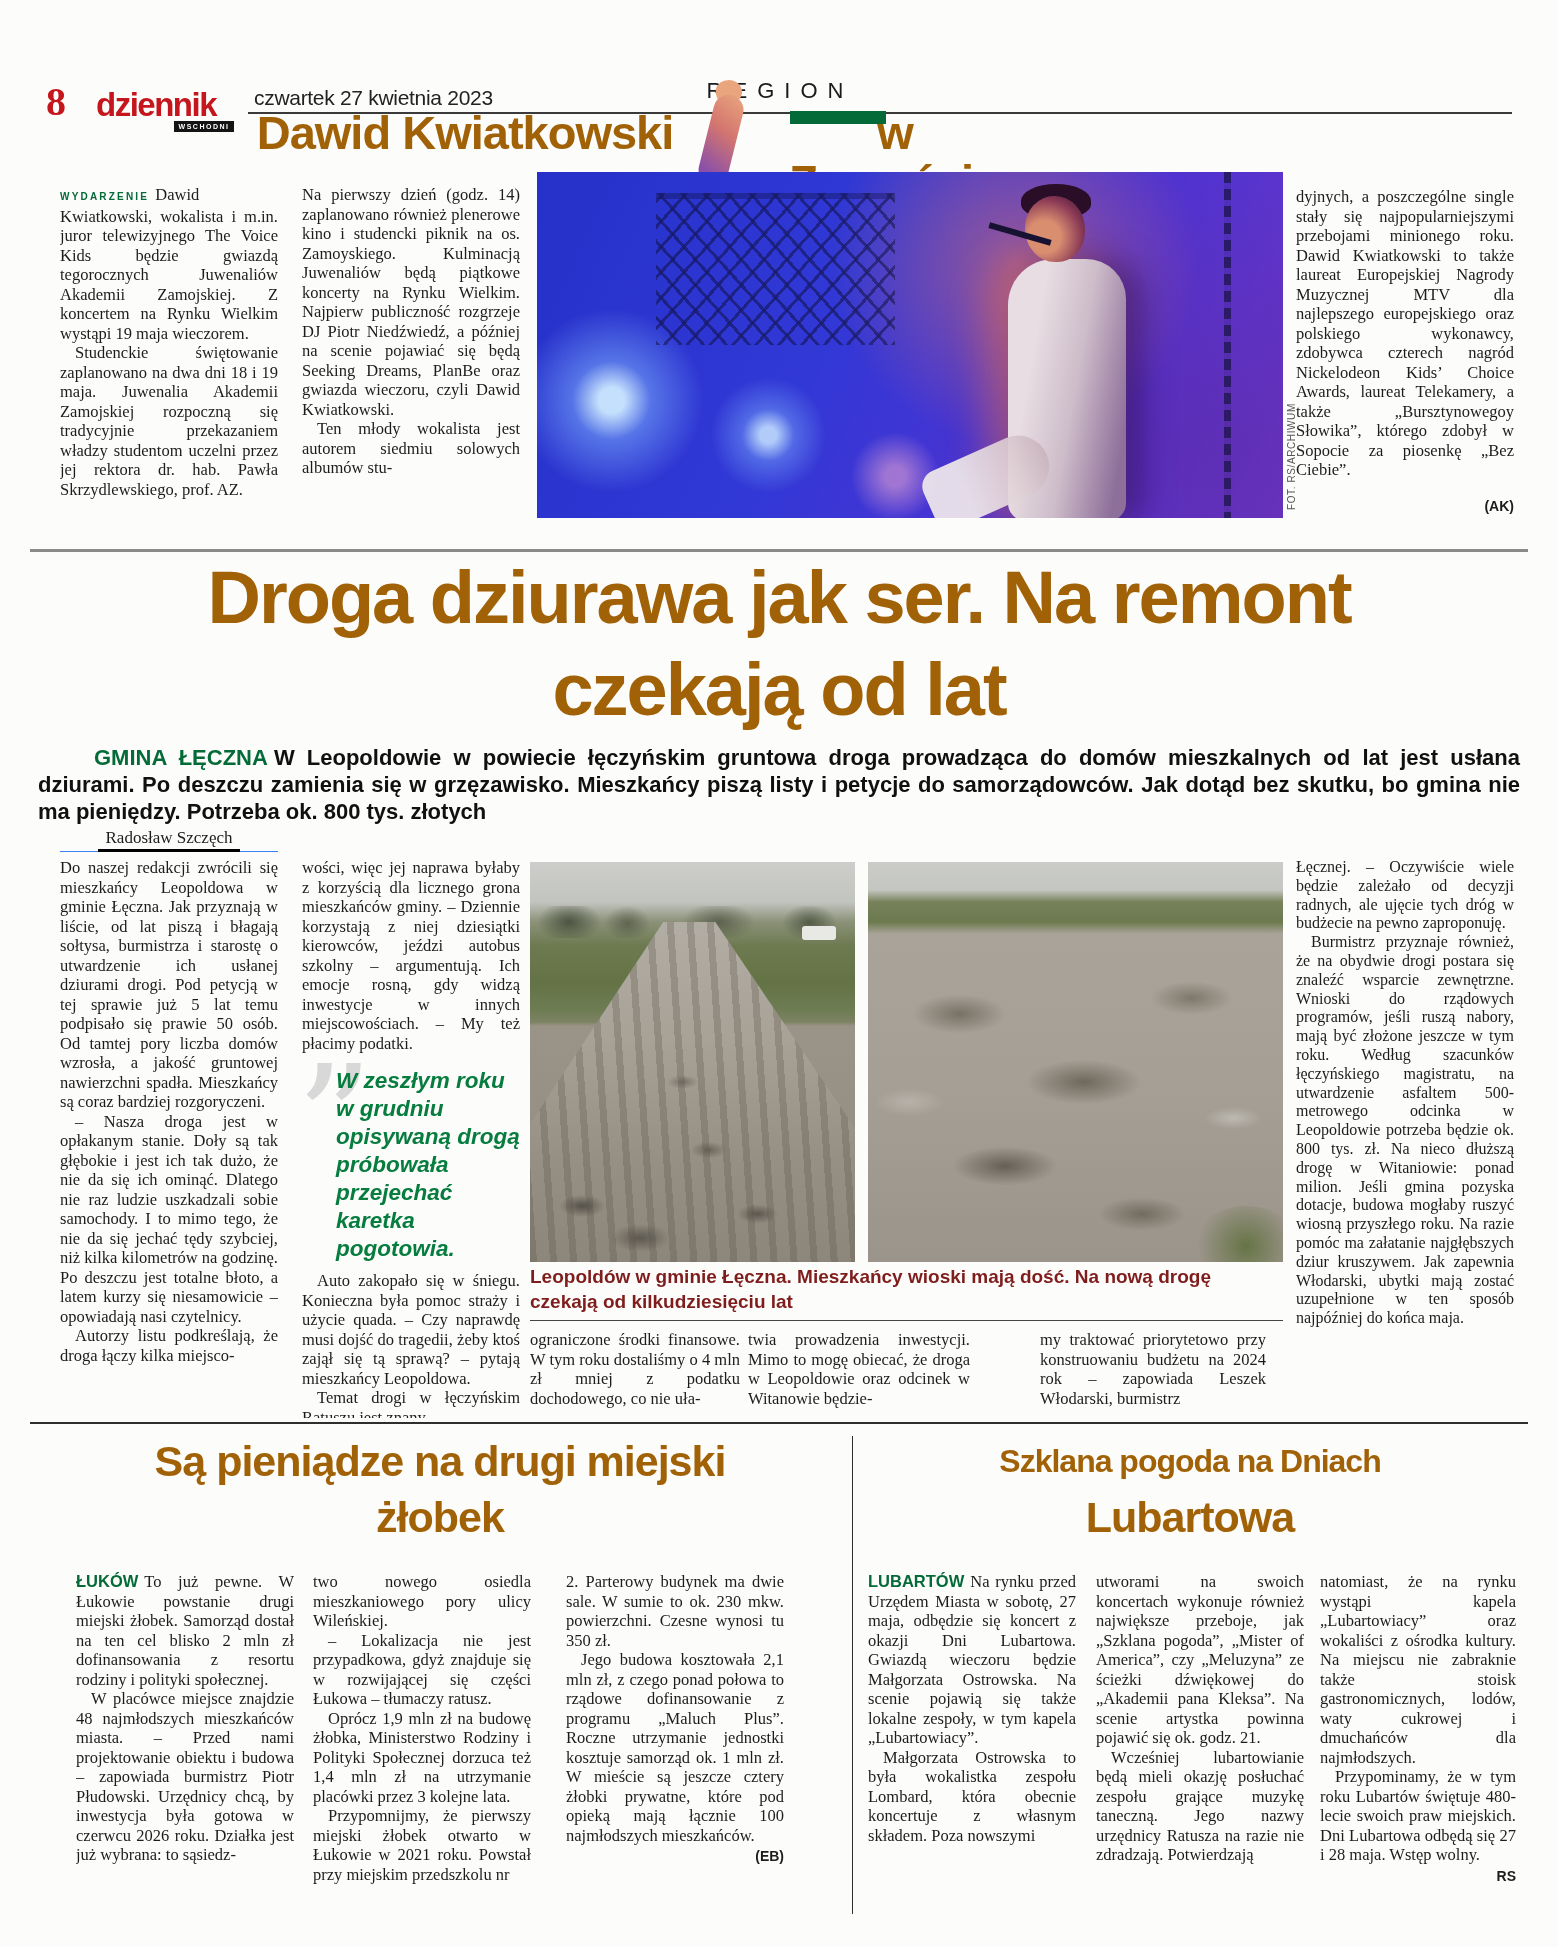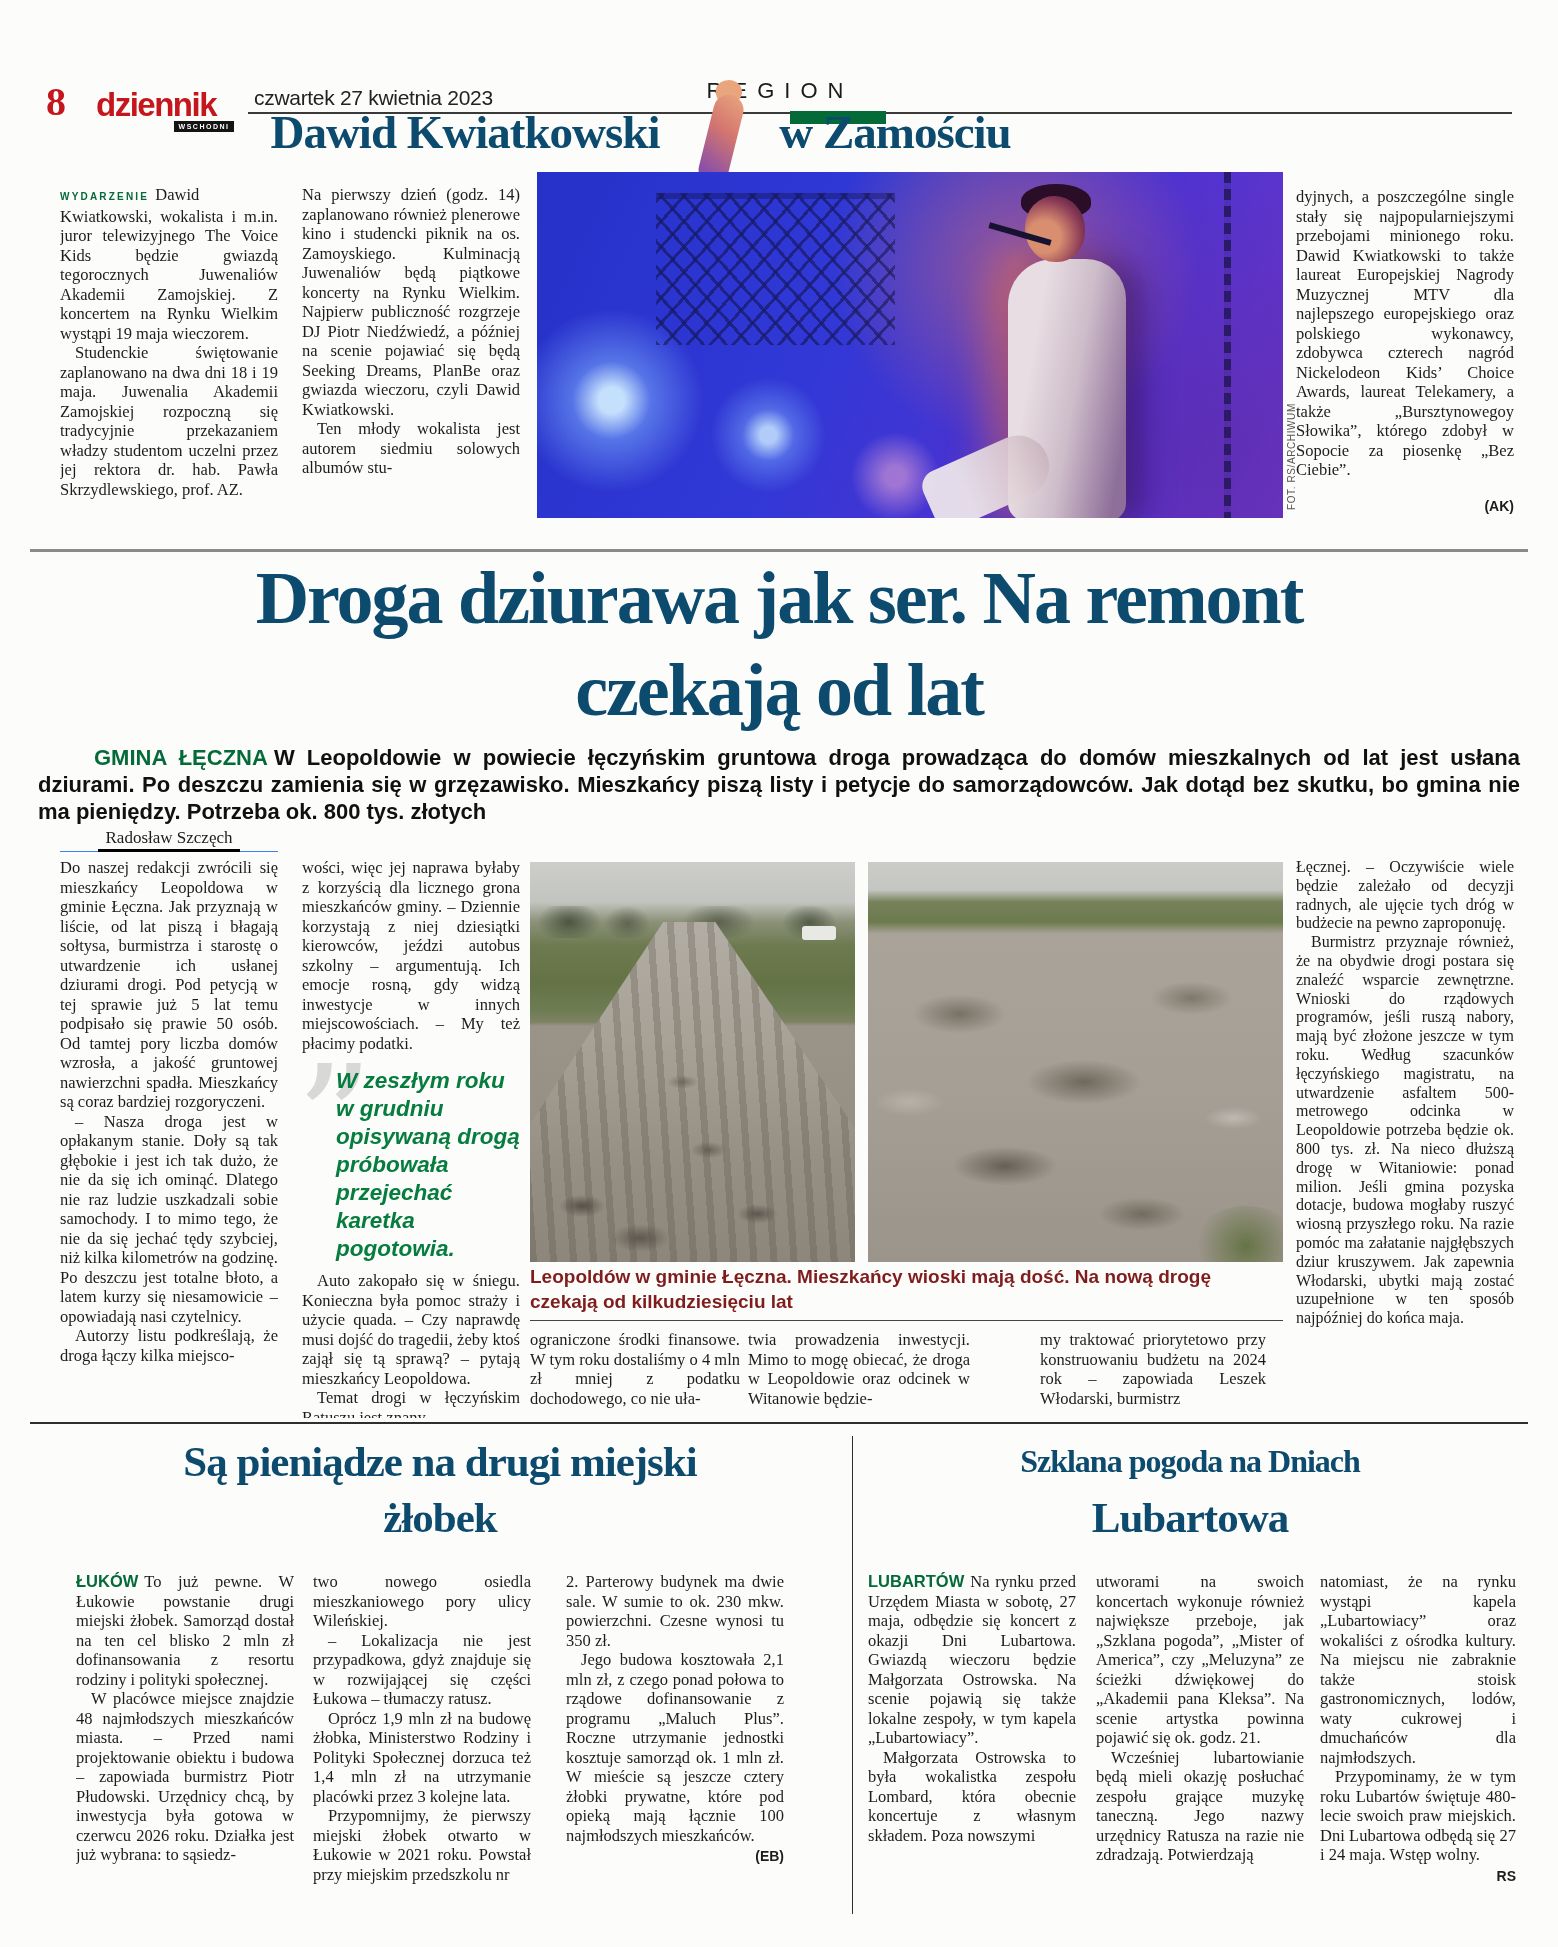--- a/index.html
+++ b/index.html
@@ -23,21 +23,21 @@
              font-size:22px; color:#1a1a1a; letter-spacing:10px; background:#fcfcfa; }
   .section-bar { left:790px; top:111px; width:96px; height:13px; background:#046a38; }
 
   
   .col { position:absolute; text-align:justify; font-size:16.5px; line-height:19.5px; overflow:hidden; }
   .col p { margin:0; text-indent:15px; }
   .col p.first { text-indent:0; }
   .kicker { font-family:"Liberation Sans",sans-serif; font-weight:bold; color:#046a38; margin-right:6px; }
   .kicker.wide { letter-spacing:2.2px; font-size:10px; }
   .sig { font-family:"Liberation Sans",sans-serif; font-weight:bold; font-size:14px; text-align:right; margin-top:2px; }
-  .hl { position:absolute; font-family:Liberation Serif, serif; font-weight:bold; color:#0c4a6e;
+  .hl { position:absolute; font-family:Liberation Sans, sans-serif; font-weight:bold; color:#a16207;
         text-align:center; letter-spacing:-1px; }
 
   
   .a1-title-left  { left:240px; top:108px; width:450px; font-size:47px; line-height:1.05; }
   .a1-title-right { left:775px; top:108px; width:240px; font-size:47px; line-height:1.05; }
   .arm { left:706px; top:94px; width:30px; height:92px; border-radius:15px;
          background:linear-gradient(205deg,#e9a57e 0%,#d4766f 40%,#8a4fa8 85%);
          transform:rotate(14deg); }
   .hand { left:716px; top:80px; width:26px; height:24px; border-radius:50% 60% 55% 50%;
           background:#e9a57e; transform:rotate(-12deg); }
@@ -261,17 +261,17 @@
   <div class="col" style="left:868px; top:1572px; width:208px; height:362px;">
     <p class="first"><span class="kicker">LUBARTÓW</span><span>Na rynku przed Urzędem Miasta w sobotę, 27 maja, odbędzie się koncert z okazji Dni Lubartowa. Gwiazdą wieczoru będzie Małgorzata Ostrowska. Na scenie pojawią się także lokalne zespoły, w tym kapela „Lubartowiacy”.</span></p>
     <p>Małgorzata Ostrowska to była wokalistka zespołu Lombard, która obecnie koncertuje z własnym składem. Poza nowszymi</p>
   </div>
   <div class="col" style="left:1096px; top:1572px; width:208px; height:362px;">
     <p class="first">utworami na swoich koncertach wykonuje również największe przeboje, jak „Szklana pogoda”, „Mister of America”, czy „Meluzyna” ze ścieżki dźwiękowej do „Akademii pana Kleksa”. Na scenie artystka powinna pojawić się ok. godz. 21.</p>
     <p>Wcześniej lubartowianie będą mieli okazję posłuchać zespołu grające muzykę taneczną. Jego nazwy urzędnicy Ratusza na razie nie zdradzają. Potwierdzają</p>
   </div>
   <div class="col" style="left:1320px; top:1572px; width:196px; height:362px;">
     <p class="first">natomiast, że na rynku wystąpi kapela „Lubartowiacy” oraz wokaliści z ośrodka kultury. Na miejscu nie zabraknie także stoisk gastronomicznych, lodów, waty cukrowej i dmuchańców dla najmłodszych.</p>
-    <p>Przypominamy, że w tym roku Lubartów świętuje 480-lecie swoich praw miejskich. Dni Lubartowa odbędą się 27 i 24 maja. Wstęp wolny.</p>
+    <p>Przypominamy, że w tym roku Lubartów świętuje 480-lecie swoich praw miejskich. Dni Lubartowa odbędą się 27 i 28 maja. Wstęp wolny.</p>
     <div class="sig">RS</div>
   </div>
 
 </div>
 
 </body></html>

